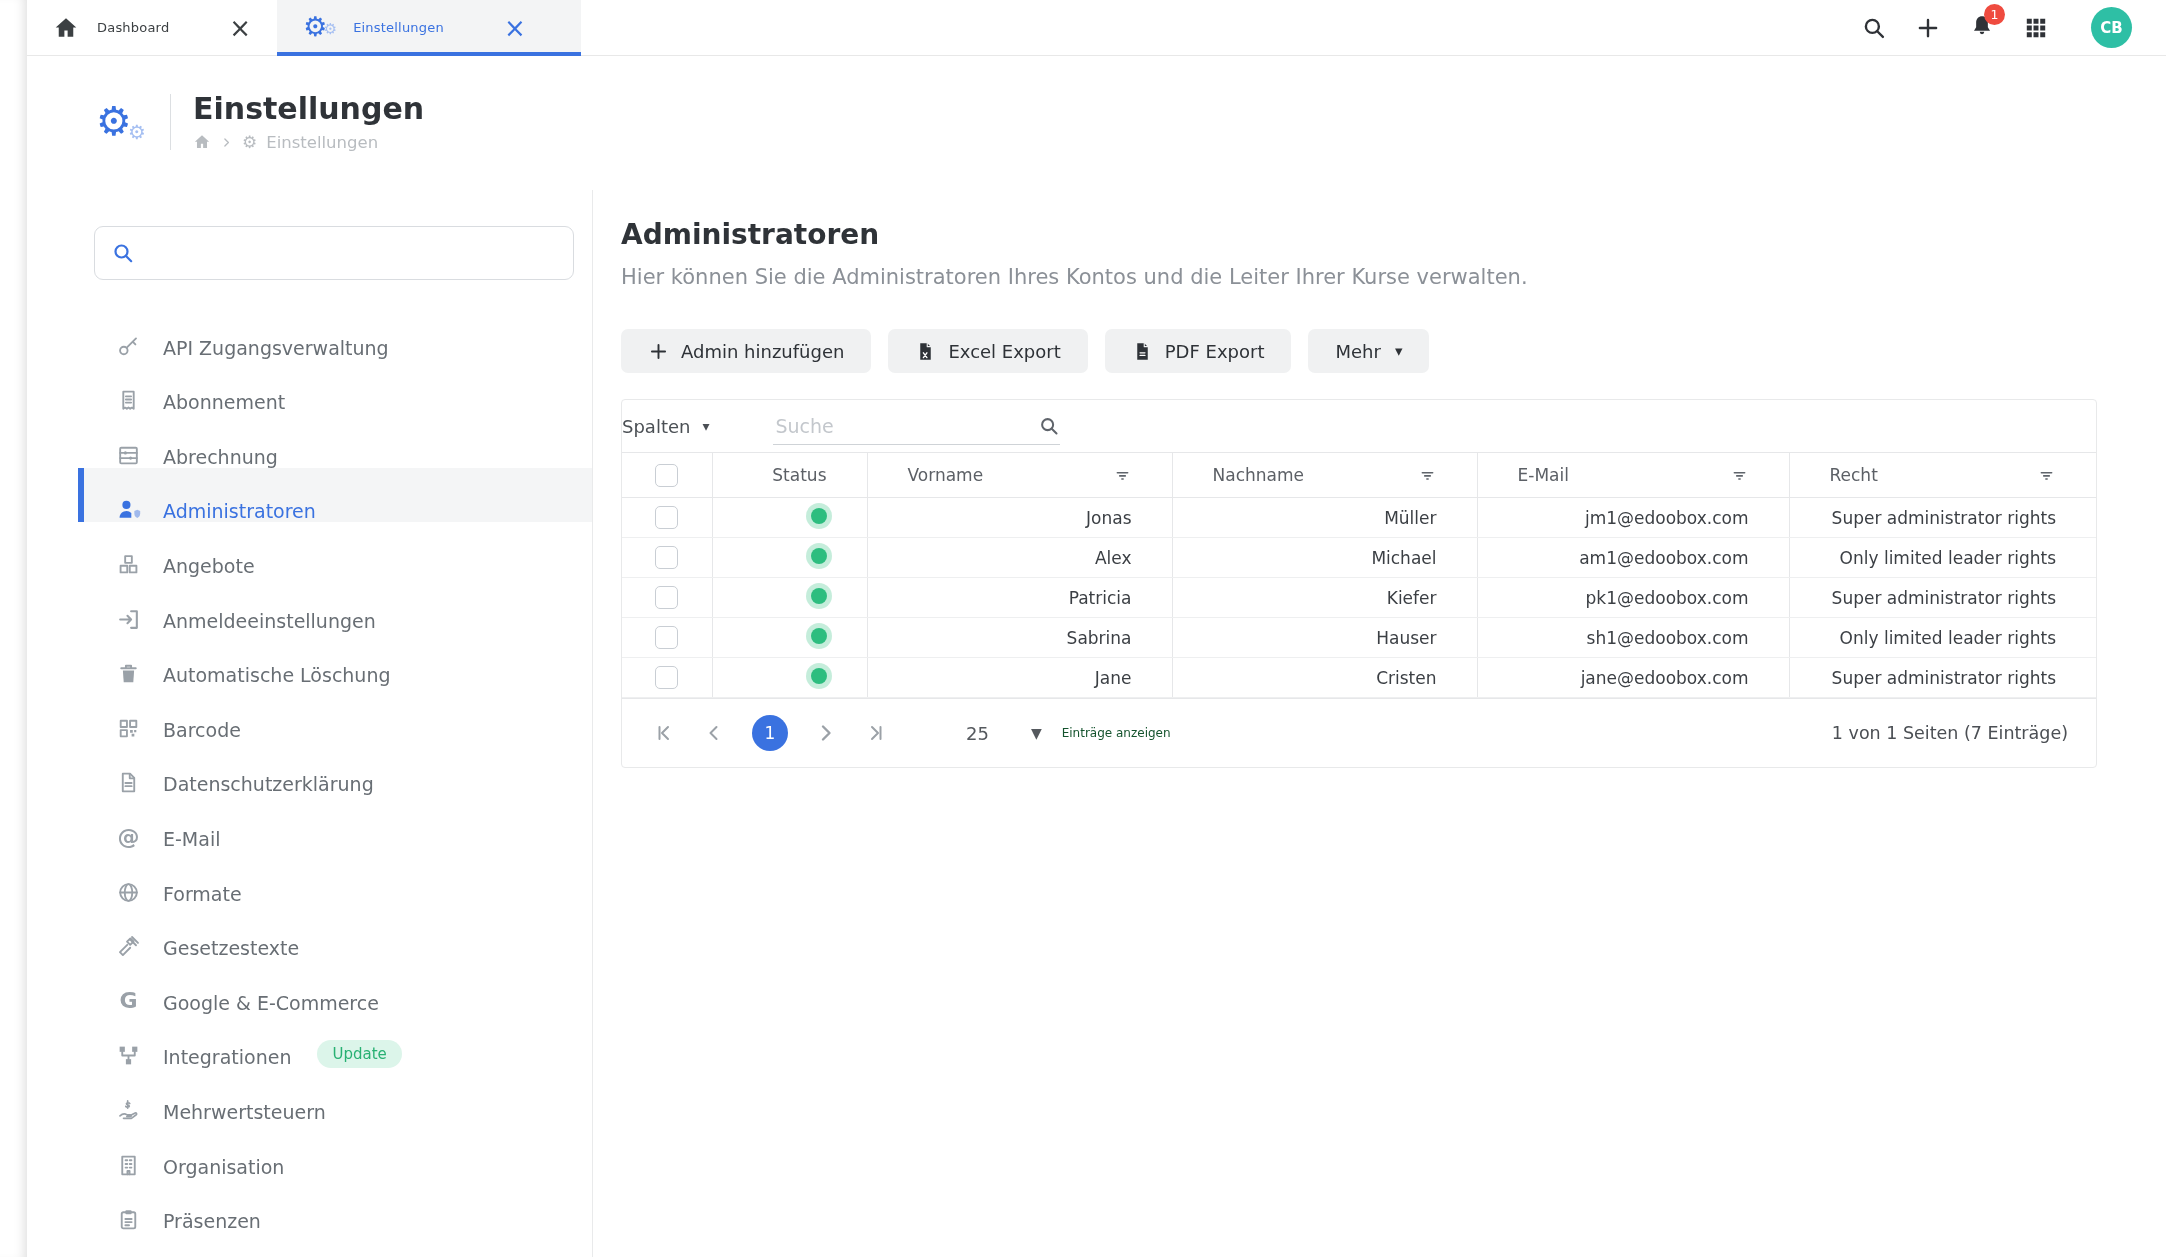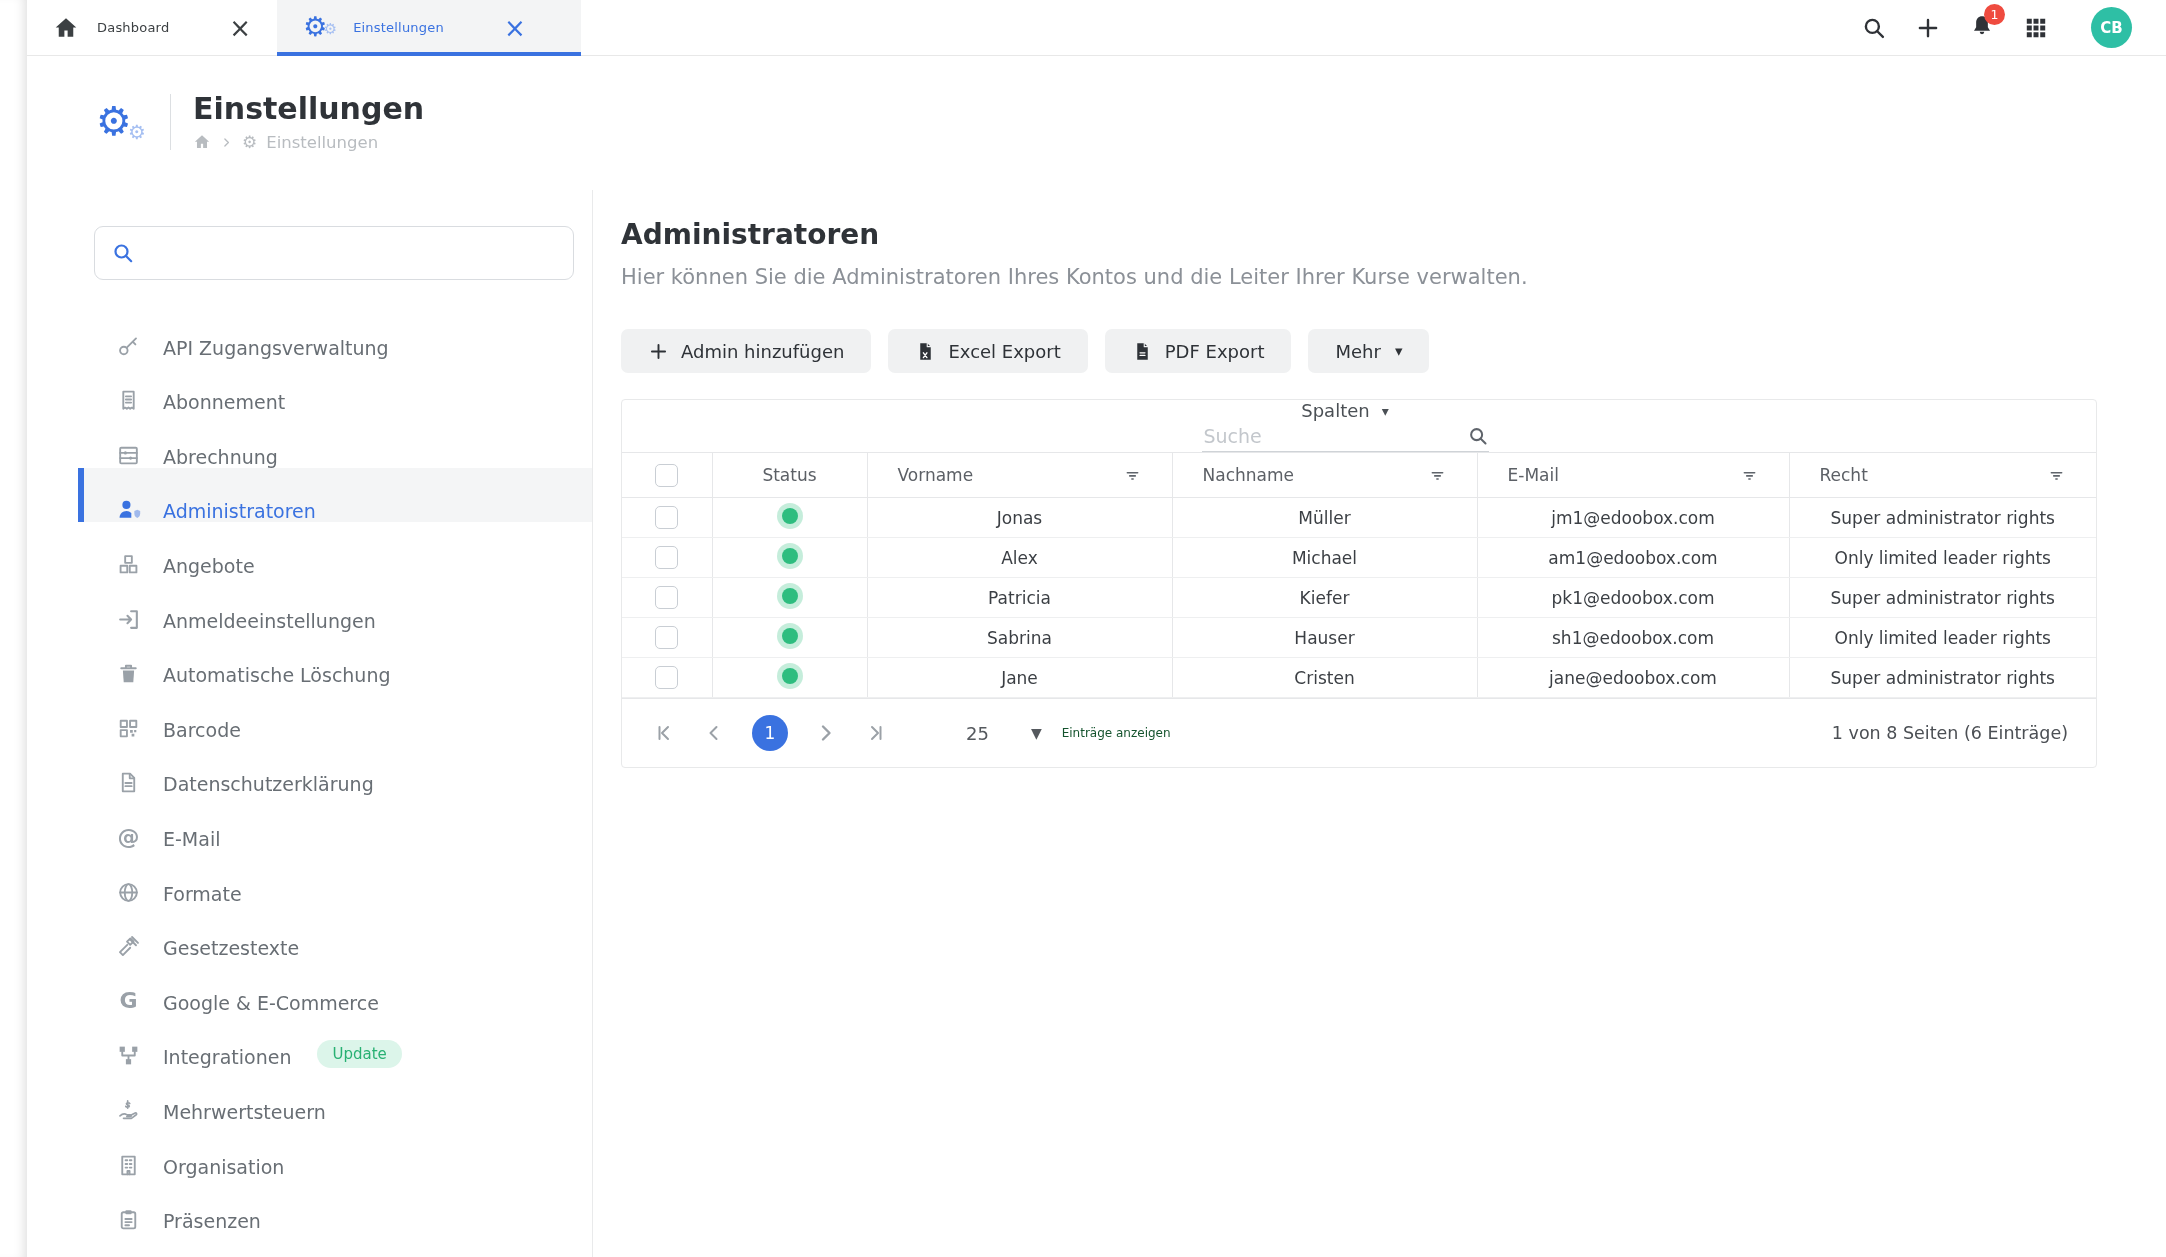--- a/index.html
+++ b/index.html
@@ -70,34 +70,34 @@
   .main-title{margin:218px 0 0;font-size:28px;font-weight:600;color:#2f3338;}
   .main-desc{margin:14px 0 0;font-size:21px;color:#8b9097;}
   .btn-row{margin-top:40px;display:flex;gap:17px;}
   .btn{height:44px;background:#f0f1f2;border:none;border-radius:7px;padding:0 27px;display:flex;
     align-items:center;gap:12px;font-size:18px;color:#2e3237;font-family:inherit;cursor:pointer;}
   .btn .icon{width:21px;height:21px;color:#2e3237;}
   .btn .caret{font-size:15px;color:#2e3237;margin-left:2px;}
 
   
   .card{margin-top:26px;border:1px solid #e8e9ea;border-radius:4px;background:#fff;}
-  .card-toolbar{height:52px;display:flex;align-items:center;justify-content:flex-end;padding:0 28px 0 0;flex-direction:column;}
+  .card-toolbar{height:52px;display:flex;align-items:center;gap:64px;padding:0 28px 0 0;}
   .spalten{display:flex;align-items:center;gap:12px;font-size:18px;color:#4b5055;cursor:pointer;}
   .spalten .caret{font-size:14px;color:#4b5055;}
   .tbl-search{display:flex;align-items:center;border-bottom:1px solid #cfd3d7;width:287px;height:36px;}
   .tbl-search input{border:none;outline:none;flex:1;font-size:19px;font-family:inherit;color:#3b3f44;background:transparent;}
   .tbl-search input::placeholder{color:#c3c7cc;}
   .tbl-search .icon{width:22px;height:22px;color:#5f646b;}
 
   table.grid{width:100%;border-collapse:collapse;table-layout:fixed;}
   .grid col.c-check{width:90px;}.grid col.c-status{width:155px;}
   .grid col.c-vorname{width:305px;}.grid col.c-nachname{width:305px;}
   .grid col.c-email{width:312px;}.grid col.c-recht{width:auto;}
-  .grid th,.grid td{border:1px solid #e6e7e9;border-top:none;padding:0 30px;height:44px;
-    text-align:center;font-weight:normal;overflow:hidden;white-space:nowrap;}
+  .grid th,.grid td{border:1px solid #e6e7e9;border-top:none;padding:0 40px;height:44px;
+    text-align:right;font-weight:normal;overflow:hidden;white-space:nowrap;}
   .grid th{color:#5c6066;font-size:17px;border-top:1px solid #e6e7e9;height:44px;}
   .grid td{color:#3b3f44;font-size:17px;height:39px;border-bottom:1px solid #eeefF0;}
   .grid th:first-child,.grid td:first-child{border-left:none;text-align:center;padding:0;}
   .grid th:last-child,.grid td:last-child{border-right:none;}
   .th-inner{display:flex;align-items:center;justify-content:space-between;}
   .filter-ic{width:19px;height:19px;color:#5f646b;cursor:pointer;}
   .checkbox{width:21px;height:21px;border:1.6px solid #c9ced4;border-radius:5px;background:#fff;
     display:inline-block;vertical-align:middle;cursor:pointer;}
   .status-dot{width:16px;height:16px;border-radius:50%;background:#2dbd7f;
     box-shadow:0 0 0 5px rgba(46,189,127,.28);display:inline-block;}
@@ -542,16 +542,16 @@
       <span class="icon pg-ic">
           <svg viewBox="0 0 24 24" fill="none" stroke="currentColor" stroke-width="2" stroke-linecap="round" stroke-linejoin="round">
             <path d="M8 6l6 6-6 6M16.5 6v12"></path>
           </svg>
         </span>
       <span class="pg-size">
         <span>25</span>
         <span class="caret">▼</span>
       </span>
       <span class="pg-size-label">Einträge anzeigen</span>
-      <span class="pg-summary">1 von 8 Seiten (6 Einträge)</span>
+      <span class="pg-summary">1 von 1 Seiten (7 Einträge)</span>
     </div>
   </div>
 </main>
 
 </body></html>

